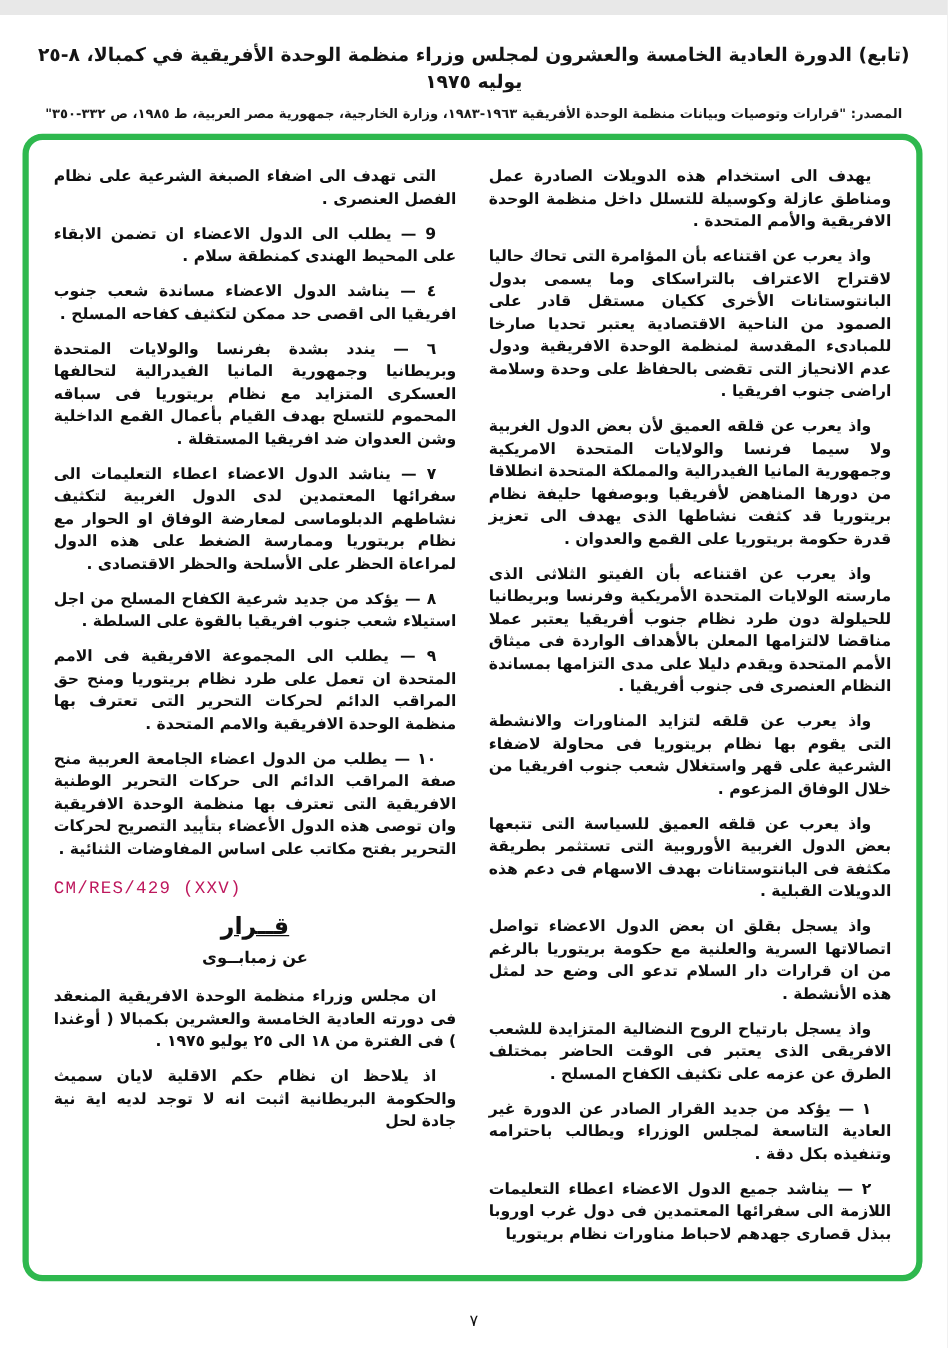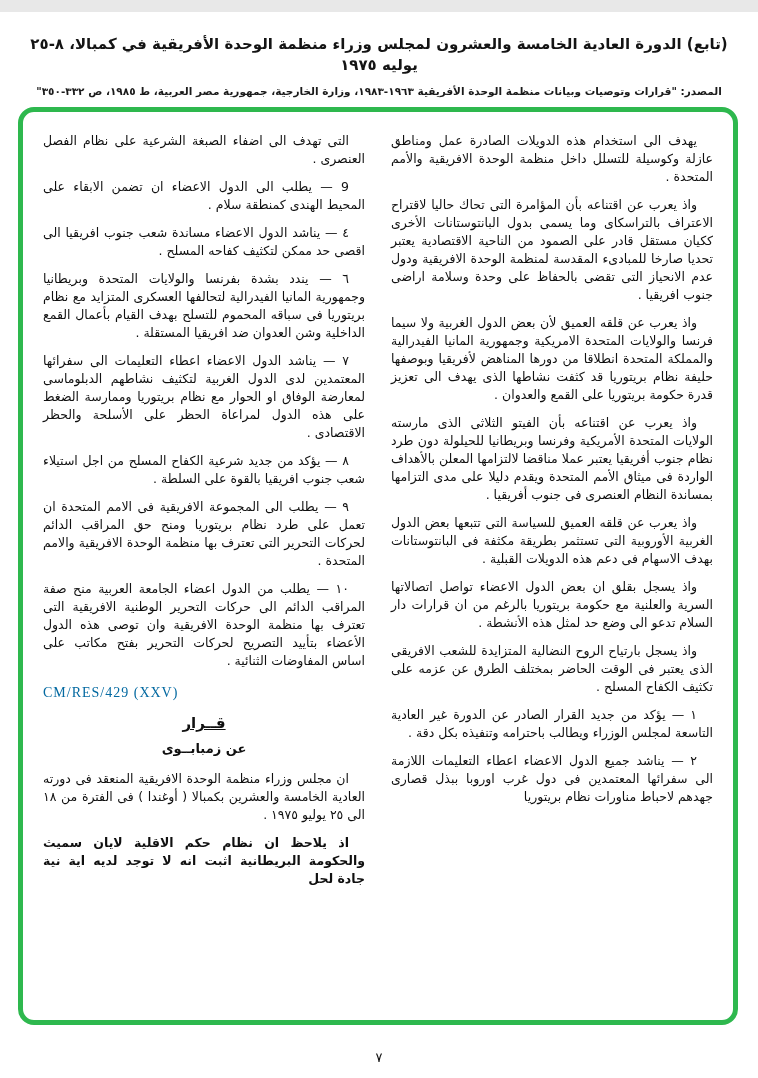--- a/index.html
+++ b/index.html
@@ -14,26 +14,26 @@
   .frame{
     position:absolute;left:18px;top:95px;width:720px;height:918px;
     box-sizing:border-box;border:5px solid var(--frame-green,#2eb84e);
     border-radius:16px;background:#ffffff;padding:20px 20px 14px 20px;
   }
   .columns{display:flex;direction:rtl;gap:26px;height:100%;}
   .col{
     flex:1;direction:rtl;text-align:justify;
     font-size:12.5px;line-height:18px;color:#101010;
   }
-  .col p{margin:0 0 10px 0;text-indent:16px;}
+  .col p{margin:0 0 10px 0;text-indent:16px;font-weight:bold;}
   .rescode{
     direction:ltr;text-align:left;margin:14px 0 12px 0;
-    font-family:Liberation Serif, serif;font-size:14px;letter-spacing:1px;color:#0369a1;
+    font-family:Liberation Mono, monospace;font-size:14px;letter-spacing:1px;color:#be185d;
   }
-  .res-title{text-align:center;font-weight:bold;font-size:15px;margin:10px 0 8px 0;text-decoration:underline;}
+  .res-title{text-align:center;font-weight:bold;font-size:19px;margin:10px 0 8px 0;text-decoration:underline;}
   .res-subtitle{text-align:center;font-weight:bold;font-size:13px;margin:0 0 12px 0;}
   .bold-par{font-weight:bold;}
   .page-number{
     position:absolute;top:1038px;left:0;width:100%;
     text-align:center;font-size:13px;color:#111;
   }
 </style>
 </head>
 <body>
 
@@ -45,20 +45,21 @@
   </div>
 
   <div class="frame">
     <div class="columns">
 
       <div class="col">
         <p>يهدف الى استخدام هذه الدويلات الصادرة عمل ومناطق عازلة وكوسيلة للتسلل داخل منظمة الوحدة الافريقية والأمم المتحدة .</p>
         <p>واذ يعرب عن اقتناعه بأن المؤامرة التى تحاك حاليا لاقتراح الاعتراف بالتراسكاى وما يسمى بدول البانتوستانات الأخرى ككيان مستقل قادر على الصمود من الناحية الاقتصادية يعتبر تحديا صارخا للمبادىء المقدسة لمنظمة الوحدة الافريقية ودول عدم الانحياز التى تقضى بالحفاظ على وحدة وسلامة اراضى جنوب افريقيا .</p>
         <p>واذ يعرب عن قلقه العميق لأن بعض الدول الغربية ولا سيما فرنسا والولايات المتحدة الامريكية وجمهورية المانيا الفيدرالية والمملكة المتحدة انطلاقا من دورها المناهض لأفريقيا وبوصفها حليفة نظام بريتوريا قد كثفت نشاطها الذى يهدف الى تعزيز قدرة حكومة بريتوريا على القمع والعدوان .</p>
         <p>واذ يعرب عن اقتناعه بأن الفيتو الثلاثى الذى مارسته الولايات المتحدة الأمريكية وفرنسا وبريطانيا للحيلولة دون طرد نظام جنوب أفريقيا يعتبر عملا مناقضا لالتزامها المعلن بالأهداف الواردة فى ميثاق الأمم المتحدة ويقدم دليلا على مدى التزامها بمساندة النظام العنصرى فى جنوب أفريقيا .</p>
+        <p>واذ يعرب عن قلقه لتزايد المناورات والانشطة التى يقوم بها نظام بريتوريا فى محاولة لاضفاء الشرعية على قهر واستغلال شعب جنوب افريقيا من خلال الوفاق المزعوم .</p>
         <p>واذ يعرب عن قلقه العميق للسياسة التى تتبعها بعض الدول الغربية الأوروبية التى تستثمر بطريقة مكثفة فى البانتوستانات بهدف الاسهام فى دعم هذه الدويلات القبلية .</p>
         <p>واذ يسجل بقلق ان بعض الدول الاعضاء تواصل اتصالاتها السرية والعلنية مع حكومة بريتوريا بالرغم من ان قرارات دار السلام تدعو الى وضع حد لمثل هذه الأنشطة .</p>
         <p>واذ يسجل بارتياح الروح النضالية المتزايدة للشعب الافريقى الذى يعتبر فى الوقت الحاضر بمختلف الطرق عن عزمه على تكثيف الكفاح المسلح .</p>
         <p>١ — يؤكد من جديد القرار الصادر عن الدورة غير العادية التاسعة لمجلس الوزراء ويطالب باحترامه وتنفيذه بكل دقة .</p>
         <p>٢ — يناشد جميع الدول الاعضاء اعطاء التعليمات اللازمة الى سفرائها المعتمدين فى دول غرب اوروبا ببذل قصارى جهدهم لاحباط مناورات نظام بريتوريا</p>
       </div>
 
       <div class="col">
         <p>التى تهدف الى اضفاء الصبغة الشرعية على نظام الفصل العنصرى .</p>
         <p>9 — يطلب الى الدول الاعضاء ان تضمن الابقاء على المحيط الهندى كمنطقة سلام .</p>

